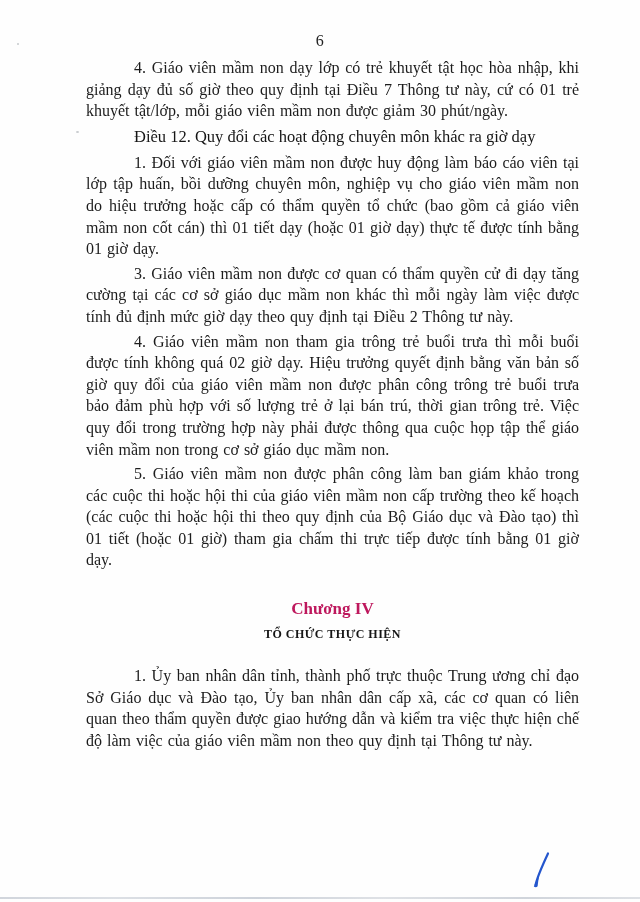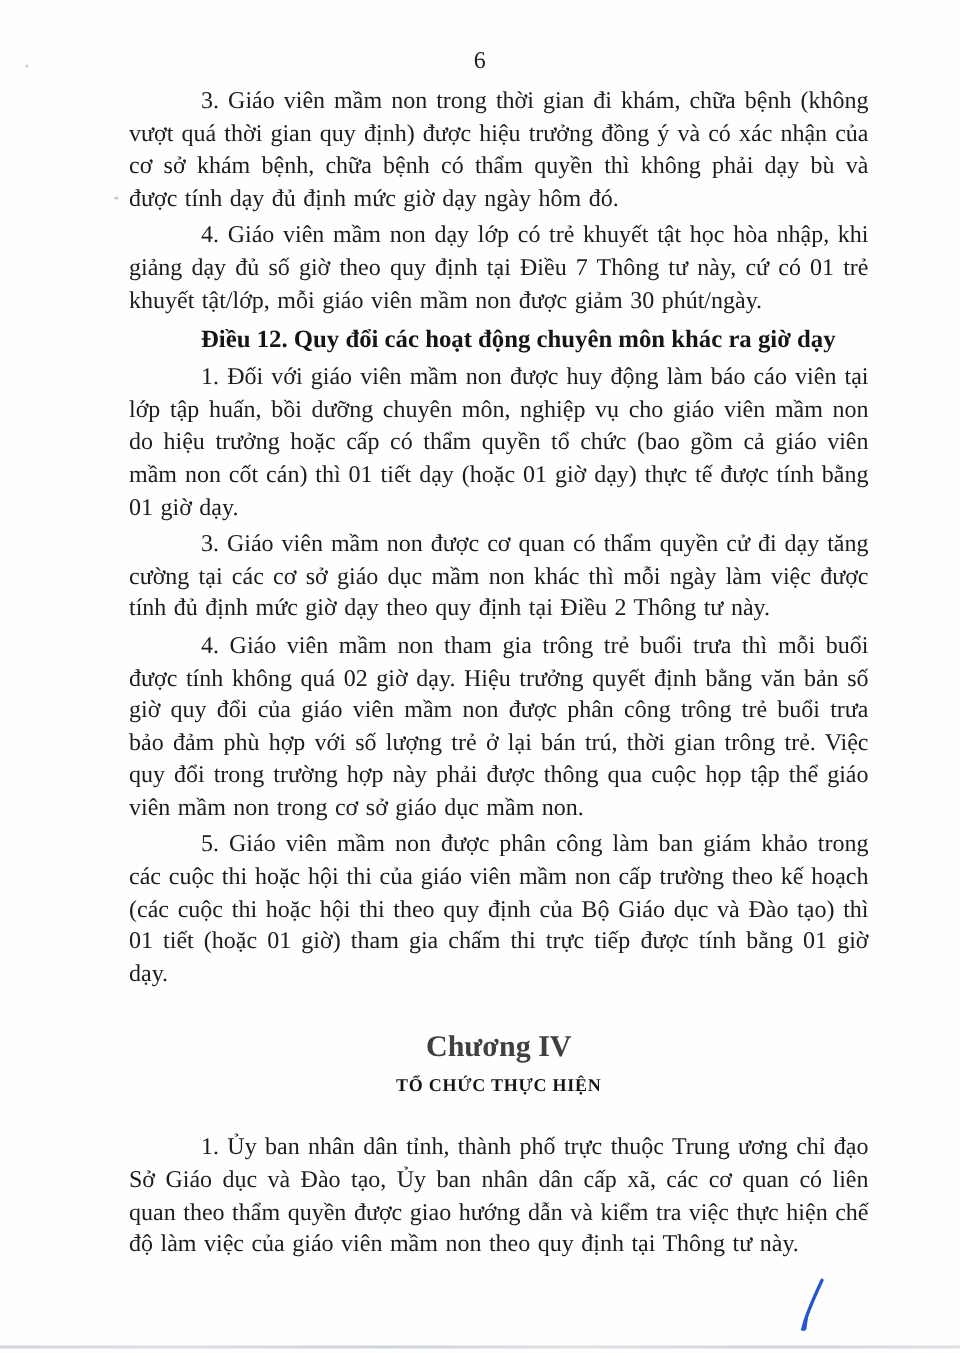--- a/index.html
+++ b/index.html
@@ -32,32 +32,32 @@
     font-size: 16px;
     line-height: 21.6px;
     text-indent: 48px;
     word-spacing: 1px;
   }
   .article-heading {
     margin: 4px 0 4px 0;
     font-size: 16.5px;
     line-height: 22px;
     text-indent: 48px;
-    font-weight: bold;
+    font-weight: normal;
     text-align: left;
     color: #151515;
   }
   .chapter-label {
     margin: 27px 0 2px 0;
     text-align: center;
     font-weight: bold;
-    font-size: 20px;
+    font-size: 17px;
     line-height: 22px;
     text-indent: 0;
-    color: #404040;
+    color: #be185d;
   }
   .chapter-title {
     margin: 0 0 0 0;
     text-align: center;
     font-weight: bold;
     font-size: 12px;
     line-height: 24px;
     letter-spacing: 0.5px;
     text-indent: 0;
     color: #151515;
@@ -93,21 +93,20 @@
   .speck.s3 { left: 17px;  top: 43px;  width: 2px; height: 2px; }
 </style>
 </head>
 <body>
 
 <div class="page">
 
   <div class="page-number">6</div>
 
   <div class="doc-body" id="doc-body">
-      <p class="para">3. Giáo viên mầm non trong thời gian đi khám, chữa bệnh (không vượt quá thời gian quy định) được hiệu trưởng đồng ý và có xác nhận của cơ sở khám bệnh, chữa bệnh có thẩm quyền thì không phải dạy bù và được tính dạy đủ định mức giờ dạy ngày hôm đó.</p>
       <p class="para">4. Giáo viên mầm non dạy lớp có trẻ khuyết tật học hòa nhập, khi giảng dạy đủ số giờ theo quy định tại Điều 7 Thông tư này, cứ có 01 trẻ khuyết tật/lớp, mỗi giáo viên mầm non được giảm 30 phút/ngày.</p>
       <div class="article-heading">Điều 12. Quy đổi các hoạt động chuyên môn khác ra giờ dạy</div>
       <p class="para">1. Đối với giáo viên mầm non được huy động làm báo cáo viên tại lớp tập huấn, bồi dưỡng chuyên môn, nghiệp vụ cho giáo viên mầm non do hiệu trưởng hoặc cấp có thẩm quyền tổ chức (bao gồm cả giáo viên mầm non cốt cán) thì 01 tiết dạy (hoặc 01 giờ dạy) thực tế được tính bằng 01 giờ dạy.</p>
       <p class="para">3. Giáo viên mầm non được cơ quan có thẩm quyền cử đi dạy tăng cường tại các cơ sở giáo dục mầm non khác thì mỗi ngày làm việc được tính đủ định mức giờ dạy theo quy định tại Điều 2 Thông tư này.</p>
       <p class="para">4. Giáo viên mầm non tham gia trông trẻ buổi trưa thì mỗi buổi được tính không quá 02 giờ dạy. Hiệu trưởng quyết định bằng văn bản số giờ quy đổi của giáo viên mầm non được phân công trông trẻ buổi trưa bảo đảm phù hợp với số lượng trẻ ở lại bán trú, thời gian trông trẻ. Việc quy đổi trong trường hợp này phải được thông qua cuộc họp tập thể giáo viên mầm non trong cơ sở giáo dục mầm non.</p>
       <p class="para">5. Giáo viên mầm non được phân công làm ban giám khảo trong các cuộc thi hoặc hội thi của giáo viên mầm non cấp trường theo kế hoạch (các cuộc thi hoặc hội thi theo quy định của Bộ Giáo dục và Đào tạo) thì 01 tiết (hoặc 01 giờ) tham gia chấm thi trực tiếp được tính bằng 01 giờ dạy.</p>
       <div class="chapter-label">Chương IV</div>
       <div class="chapter-title">TỔ CHỨC THỰC HIỆN</div>
       <div class="spacer-before-article13"></div>
       <p class="para">1. Ủy ban nhân dân tỉnh, thành phố trực thuộc Trung ương chỉ đạo Sở Giáo dục và Đào tạo, Ủy ban nhân dân cấp xã, các cơ quan có liên quan theo thẩm quyền được giao hướng dẫn và kiểm tra việc thực hiện chế độ làm việc của giáo viên mầm non theo quy định tại Thông tư này.</p>

